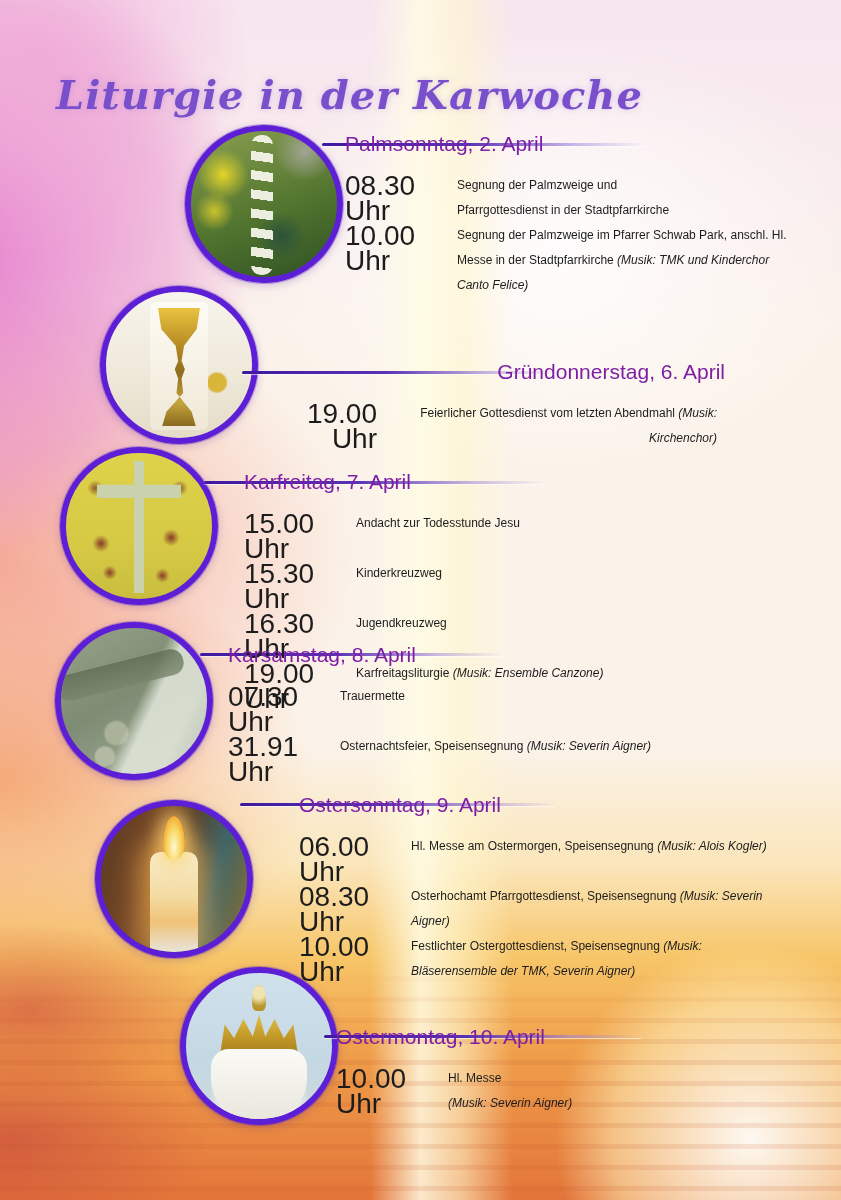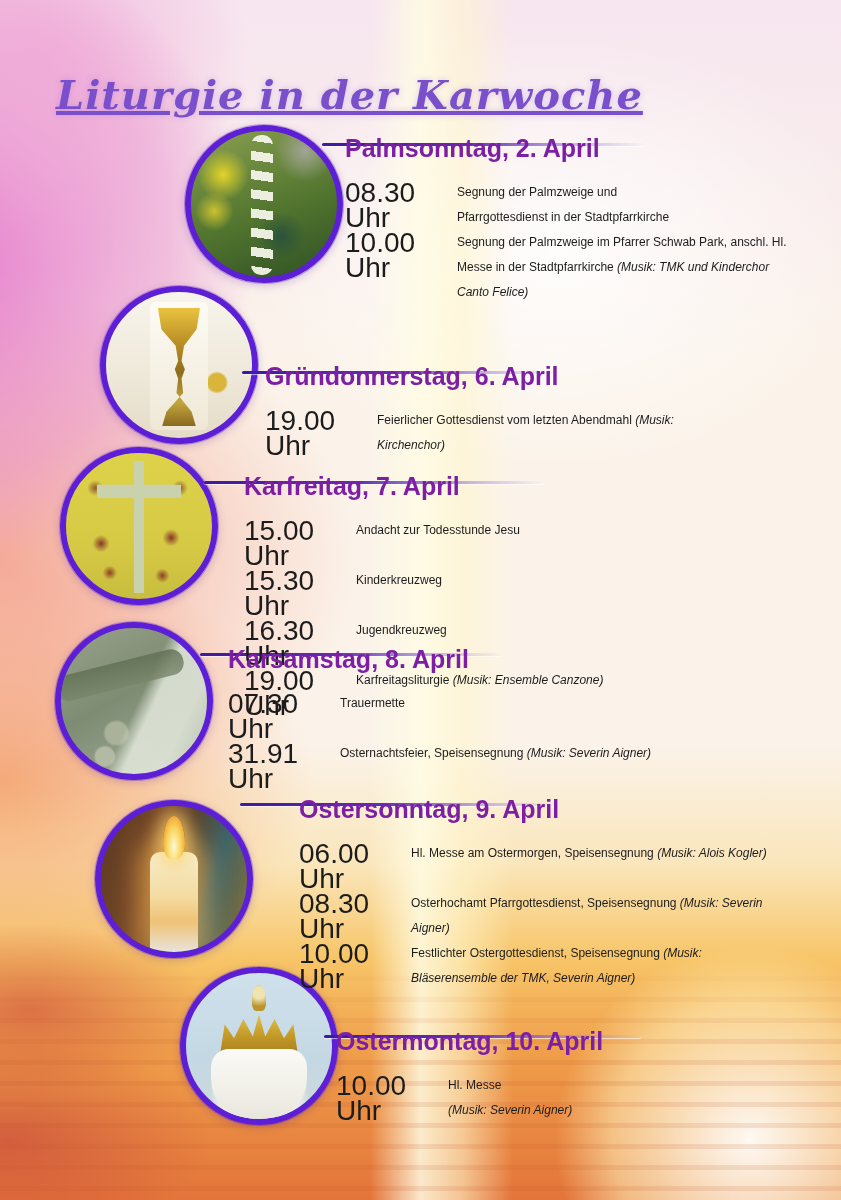--- a/index.html
+++ b/index.html
@@ -29,24 +29,23 @@
       linear-gradient(180deg, rgba(248,205,90,0) 62%, rgba(248,200,80,0.3) 72%, rgba(246,185,70,0.8) 80%, rgba(238,150,60,0.92) 88%, rgba(226,112,52,0.97) 100%);
   }
   .ripples{position:absolute;left:0;bottom:0;width:100%;height:240px;pointer-events:none;
     background:repeating-linear-gradient(180deg, rgba(0,0,0,0) 0 16px, rgba(196,88,44,0.14) 16px 21px);
     -webkit-mask-image:linear-gradient(180deg,transparent,black 40%);mask-image:linear-gradient(180deg,transparent,black 40%);}
   .title{
     position:absolute;left:56px;top:44px;
     font-family:"DejaVu Serif",serif;font-style:italic;font-weight:bold;
     font-size:40px;color:#7a4fcc;letter-spacing:1px;
     text-shadow:0 0 6px rgba(150,110,220,0.35);
-    text-decoration:underline;
   }
   .section{position:absolute;}
-  .sec-heading{font-size:25px;font-weight:bold;color:#7d1fa5;line-height:22px;white-space:nowrap;}
+  .sec-heading{font-size:21px;font-weight:normal;color:#7d1fa5;line-height:22px;white-space:nowrap;}
   .rule{position:absolute;height:3px;border-radius:2px;
     background:linear-gradient(90deg, #3e19a0 0%, #5a32b4 45%, rgba(160,130,220,0.55) 78%, rgba(160,130,220,0) 100%);
     box-shadow:0 1px 1px rgba(255,255,255,0.6);}
   .events{margin-top:12px;}
   .event{display:grid;grid-template-columns:112px 1fr;align-items:start;}
   .time{font-size:28px;color:#1c1c1c;line-height:25px;}
   .desc{font-size:12px;color:#1c1c1c;line-height:25px;}
   .musik{font-style:italic;}
   .musik:not(:empty){margin-left:0.28em;}
   .musik-block{display:block;margin-left:0!important;}
@@ -149,21 +148,21 @@
         <span class="time">08.30 Uhr</span>
         <span class="desc"><span>Segnung der Palmzweige und Pfarrgottesdienst in der Stadtpfarrkirche</span><span class="musik"></span></span>
       </div>
       <div class="event">
         <span class="time">10.00 Uhr</span>
         <span class="desc"><span>Segnung der Palmzweige im Pfarrer Schwab Park, anschl. Hl. Messe in der Stadtpfarrkirche</span><span class="musik">(Musik: TMK und Kinderchor Canto Felice)</span></span>
       </div>
     </div>
   </section>
 
-  <section class="section s2" style="left:265px;top:344px;width:460px;">
+  <section class="section s2" style="left:265px;top:344px;width:460px;text-align:right;">
     <h2 class="sec-heading">Gründonnerstag, 6. April</h2>
     <div class="events">
       <div class="event">
         <span class="time">19.00 Uhr</span>
         <span class="desc"><span>Feierlicher Gottesdienst vom letzten Abendmahl</span><span class="musik">(Musik: Kirchenchor)</span></span>
       </div>
     </div>
   </section>
 
   <section class="section s3" style="left:244px;top:454px;width:585px;">

